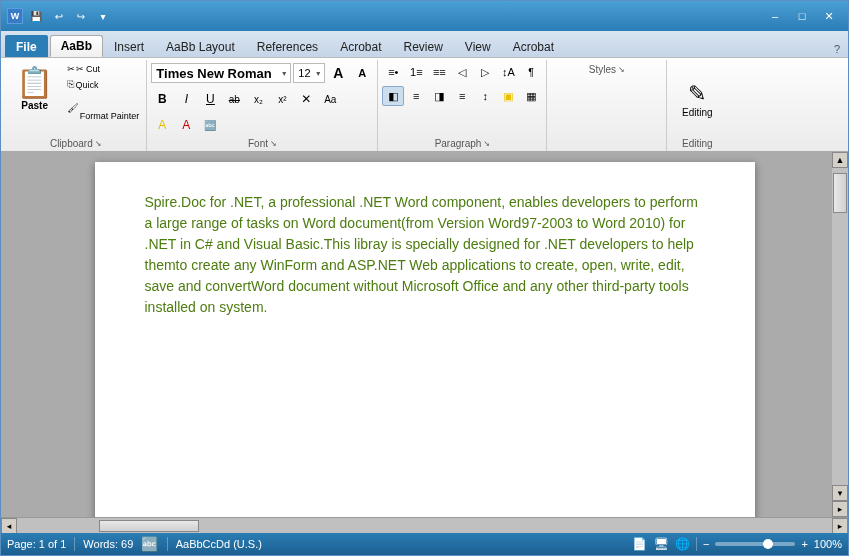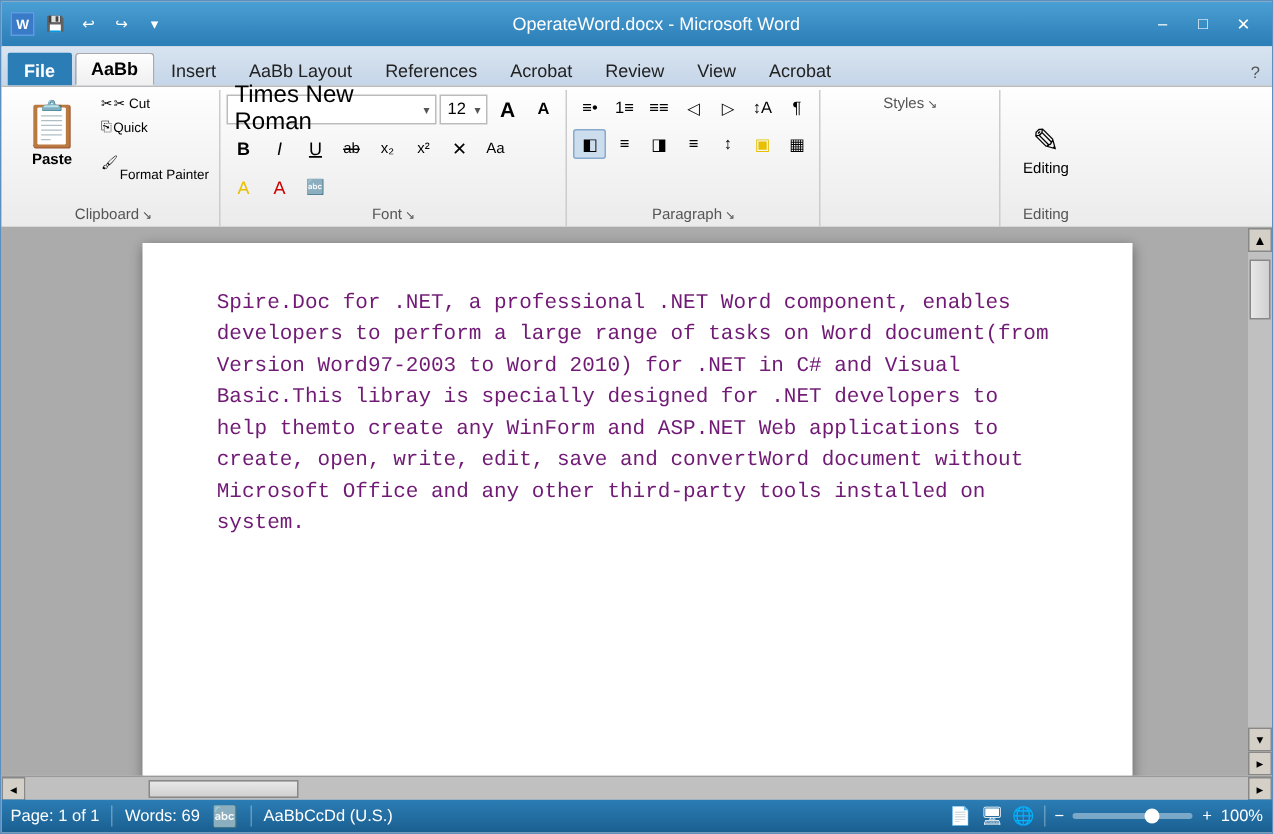--- a/index.html
+++ b/index.html
@@ -195,24 +195,24 @@
     }
     .doc-page {
       background: white;
       width: 660px;
       min-height: 380px;
       box-shadow: 0 2px 8px rgba(0,0,0,0.4);
       padding: 30px 50px;
       position: relative;
     }
     .doc-content {
-      font-family: Liberation Mono, monospace;
+      font-family: Liberation Sans, sans-serif;
       font-size: 14px;
       line-height: 1.5;
-      color: #701a75;
+      color: #4d7c0f;
     }
     @keyframes blink { 0%, 100% { opacity: 1; } 50% { opacity: 0; } }
 
     
     .scroll-bar {
       position: absolute;
       right: 0; top: 0; bottom: 0;
       width: 16px;
       background: #d4d0c8;
       display: flex;
@@ -279,21 +279,20 @@
   <div class="title-bar">
     <div class="title-bar-left">
       <div class="title-bar-icon">W</div>
       <div class="title-bar-qat">
         <div class="qat-btn">💾</div>
         <div class="qat-btn">↩</div>
         <div class="qat-btn">↪</div>
         <div class="qat-btn">▾</div>
       </div>
     </div>
-    <div class="title-text">OperateWord.docx - Microsoft Word</div>
     <div class="title-bar-controls">
       <button class="title-ctrl-btn">–</button>
       <button class="title-ctrl-btn">□</button>
       <button class="title-ctrl-btn title-ctrl-close">✕</button>
     </div>
   </div>
 
   <div class="ribbon">
 
     <div class="tab-row">
@@ -337,21 +336,21 @@
         <div class="group-label">
           <span>Clipboard</span>
           <span class="group-expand-icon">↘</span>
         </div>
       </div>
 
       <div class="ribbon-group font-group">
         <div class="group-content" style="flex-direction:column;">
           <div class="font-row1">
             <div class="font-name-box">
-              <span style="font-size:16px;">Times New Roman</span>
+              <span style="font-size:13px;font-weight:bold;">Times New Roman</span>
               <span class="font-dropdown-arrow">▾</span>
             </div>
             <div class="font-size-box">
               <span style="font-size:11px;">12</span>
               <span class="font-dropdown-arrow">▾</span>
             </div>
             <div class="font-btn" style="font-size:14px;font-weight:bold;">A</div>
             <div class="font-btn" style="font-size:11px;font-weight:bold;">A</div>
           </div>
           <div class="font-row2">

